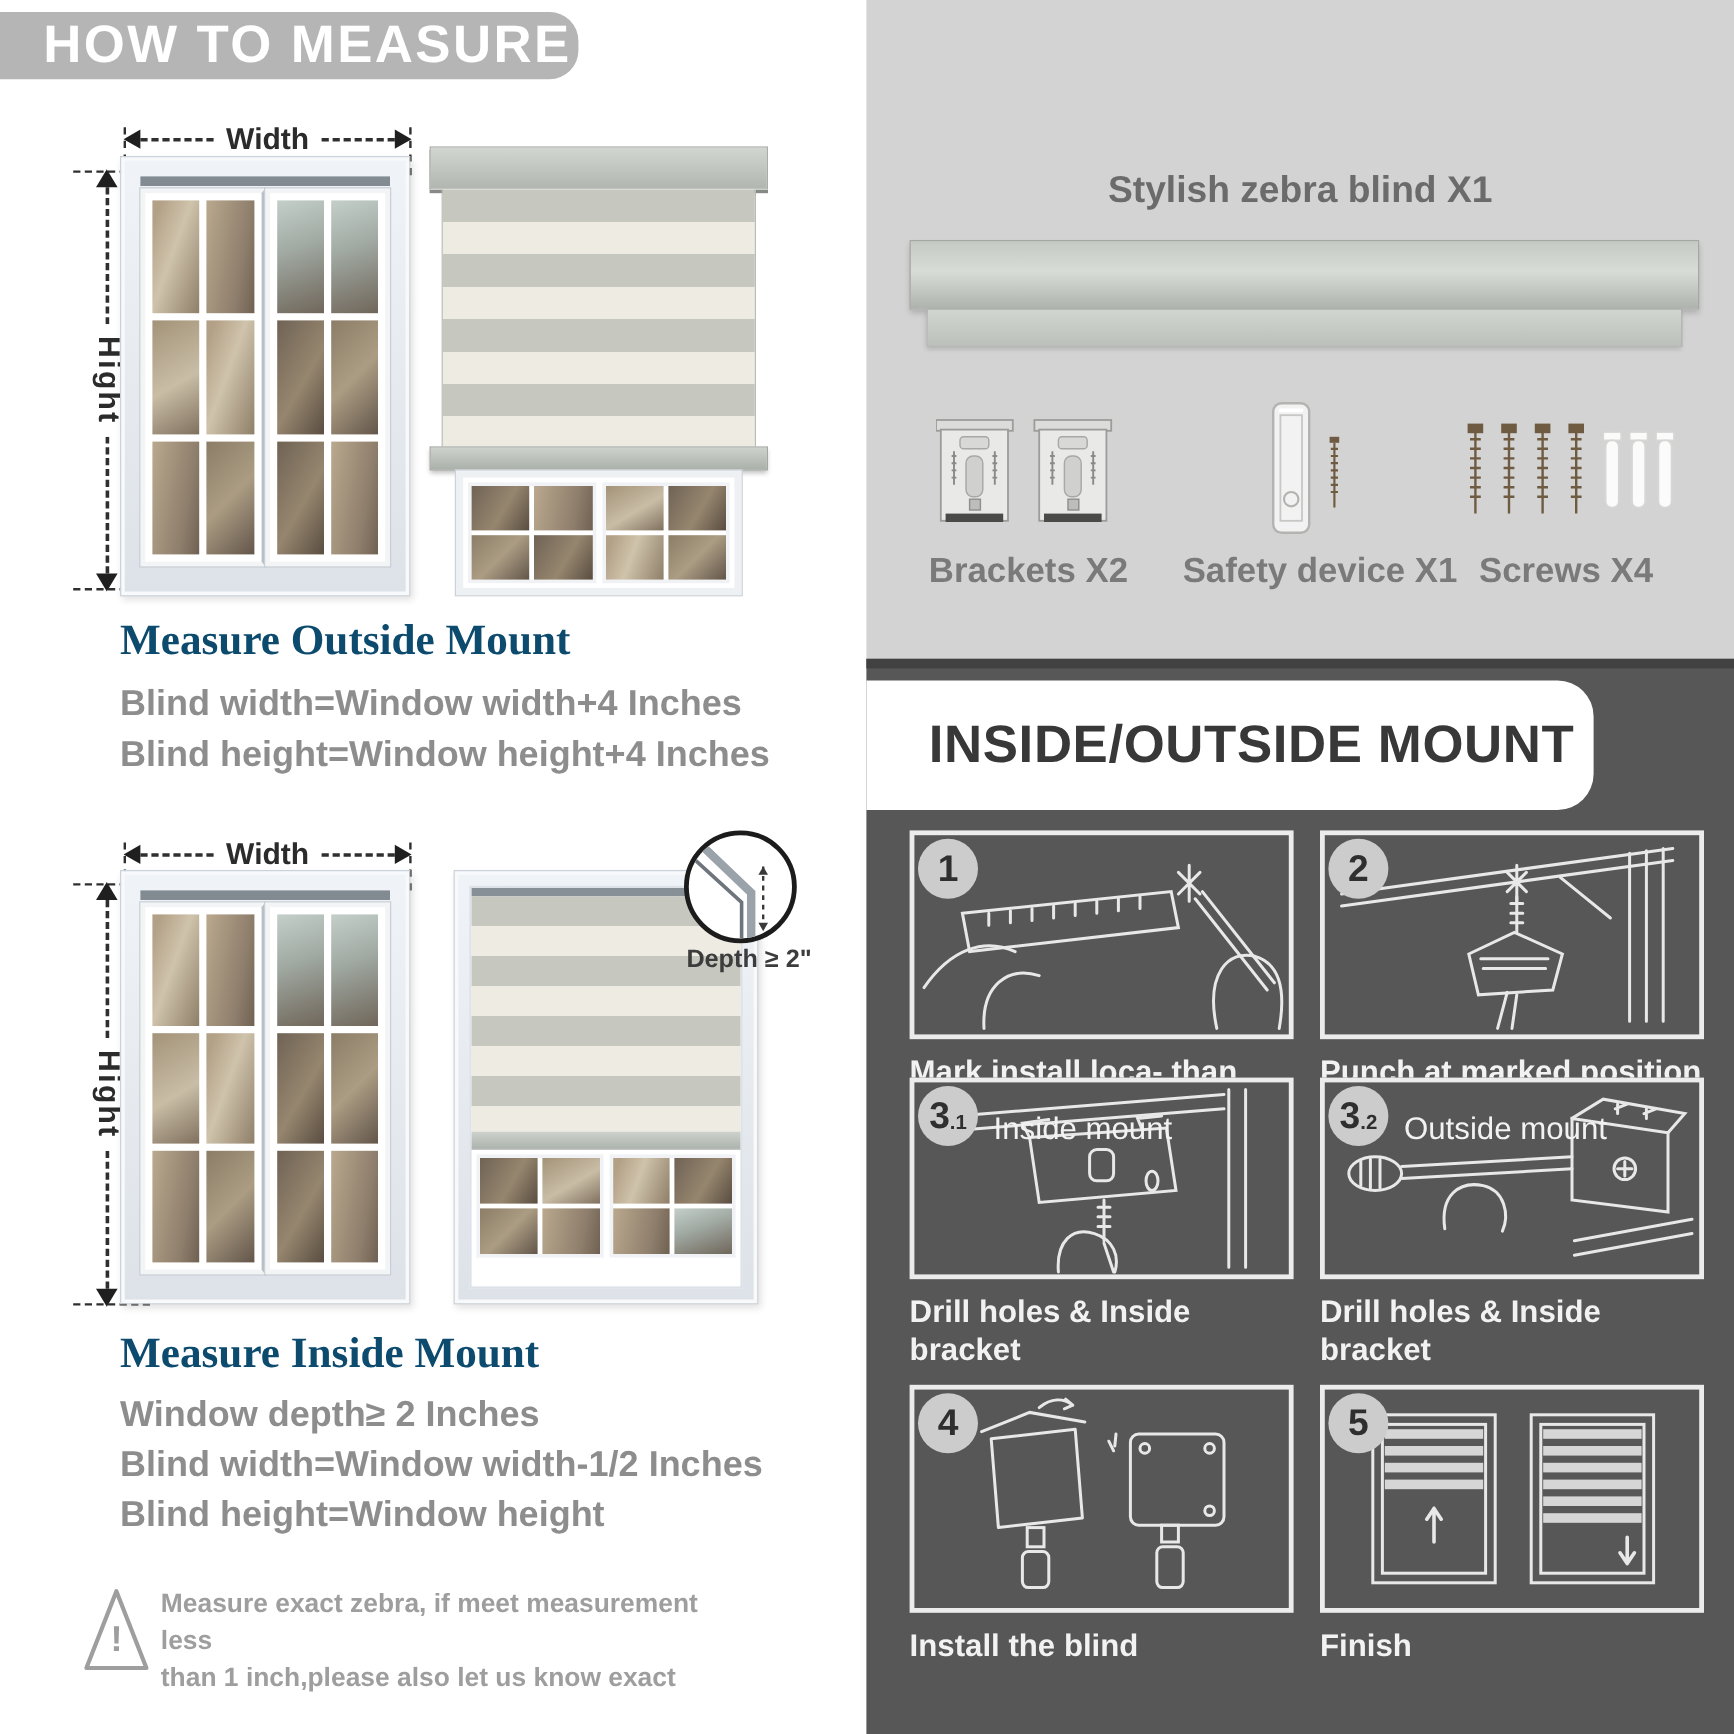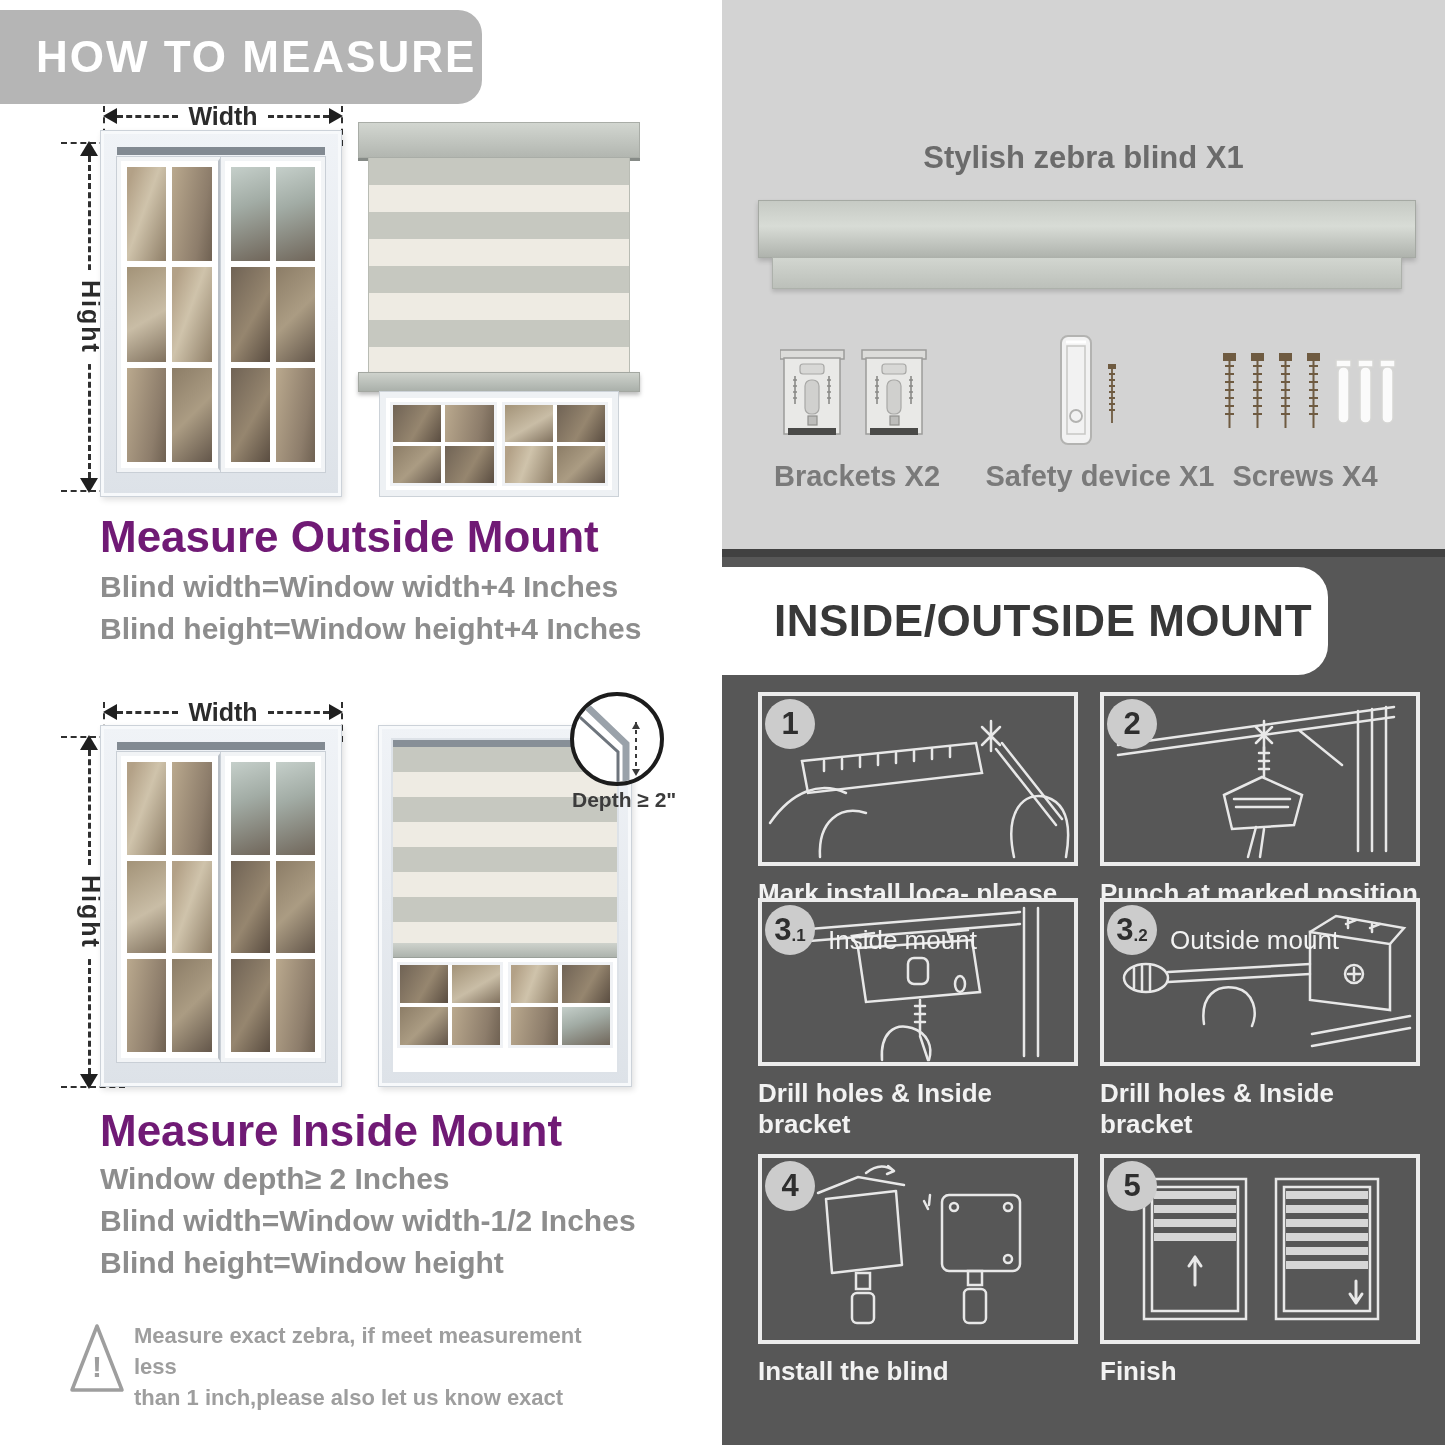--- a/index.html
+++ b/index.html
@@ -1,25 +1,25 @@
 <!DOCTYPE html>
 <html><head>
 <meta charset="utf-8">
 <style>
   html,body{margin:0;padding:0;background:#fff;}
   .canvas{position:relative;width:1445px;height:1445px;background:#ffffff;
           font-family:"Liberation Sans",sans-serif;overflow:hidden;}
   .abs{position:absolute;}
 
   
-  .h-banner{left:0;top:10px;width:482px;height:94px;background:#b5b5b5;
+  .h-banner{left:0;top:10px;width:482px;height:56px;background:#b5b5b5;
             border-radius:0 24px 24px 0;display:flex;align-items:center;
             padding-left:36px;box-sizing:border-box;color:#ffffff;
             font-size:44px;font-weight:bold;letter-spacing:2px;}
-  .measure-heading{font-size:44px;font-weight:bold;color:#701a75;}
+  .measure-heading{font-size:36px;font-weight:bold;color:#0c4a6e;font-family:Liberation Serif, serif;}
   .measure-line{font-size:30px;font-weight:bold;color:#8d8d8d;}
 
   
   .harrow{display:flex;align-items:flex-start;height:32px;}
   .harrow .dash{flex:1;height:0;border-top:3px dashed #2f2f2f;margin-top:13px;}
   .harrow .tri{width:0;height:0;border:8px solid transparent;margin-top:6px;}
   .harrow .tri.l{border-right:14px solid #1f1f1f;border-left:0;}
   .harrow .tri.r{border-left:14px solid #1f1f1f;border-right:0;}
   .harrow .wlabel{font-size:25px;font-weight:bold;color:#2b2b2b;padding:0 10px;margin-top:0px;}
   .harrow .ext{position:absolute;top:4px;height:40px;border-left:2px dashed #2f2f2f;}
@@ -377,21 +377,21 @@
       <svg class="art" viewBox="0 0 312 160" stroke="#e8e8e8" stroke-width="2.5" fill="none" stroke-linecap="round">
         <path d="M8,124 C30,92 58,82 84,94"></path>
         <polygon points="40,62 214,44 220,74 46,94"></polygon>
         <path d="M62,62 v10 M80,60 v10 M98,58 v10 M116,56 v10 M134,54 v10 M152,52 v10 M170,50 v10 M188,48 v10"></path>
         <path d="M220,28 L238,46 M238,28 L220,46 M229,22 v30"></path>
         <path d="M234,50 L294,126 M240,44 L300,120"></path>
         <path d="M252,158 C242,112 262,92 284,98 M284,98 C304,104 310,124 304,158"></path>
         <path d="M58,158 C56,122 78,106 104,114"></path>
       </svg>
     </div>
-    <div class="caption">Mark install loca- please</div>
+    <div class="caption">Mark install loca- than</div>
   </div>
 
   <div class="step" style="left:1100px;top:692px;">
     <div class="frame" style="height:166px;">
       <span class="badge">
           <span>2</span>
         </span>
       <svg class="art" viewBox="0 0 312 160" stroke="#e8e8e8" stroke-width="2.5" fill="none" stroke-linecap="round">
         <path d="M14,46 L290,8 M14,56 L290,18"></path>
         <path d="M254,12 L254,152 M268,10 L268,152 M282,8 L282,152"></path>

